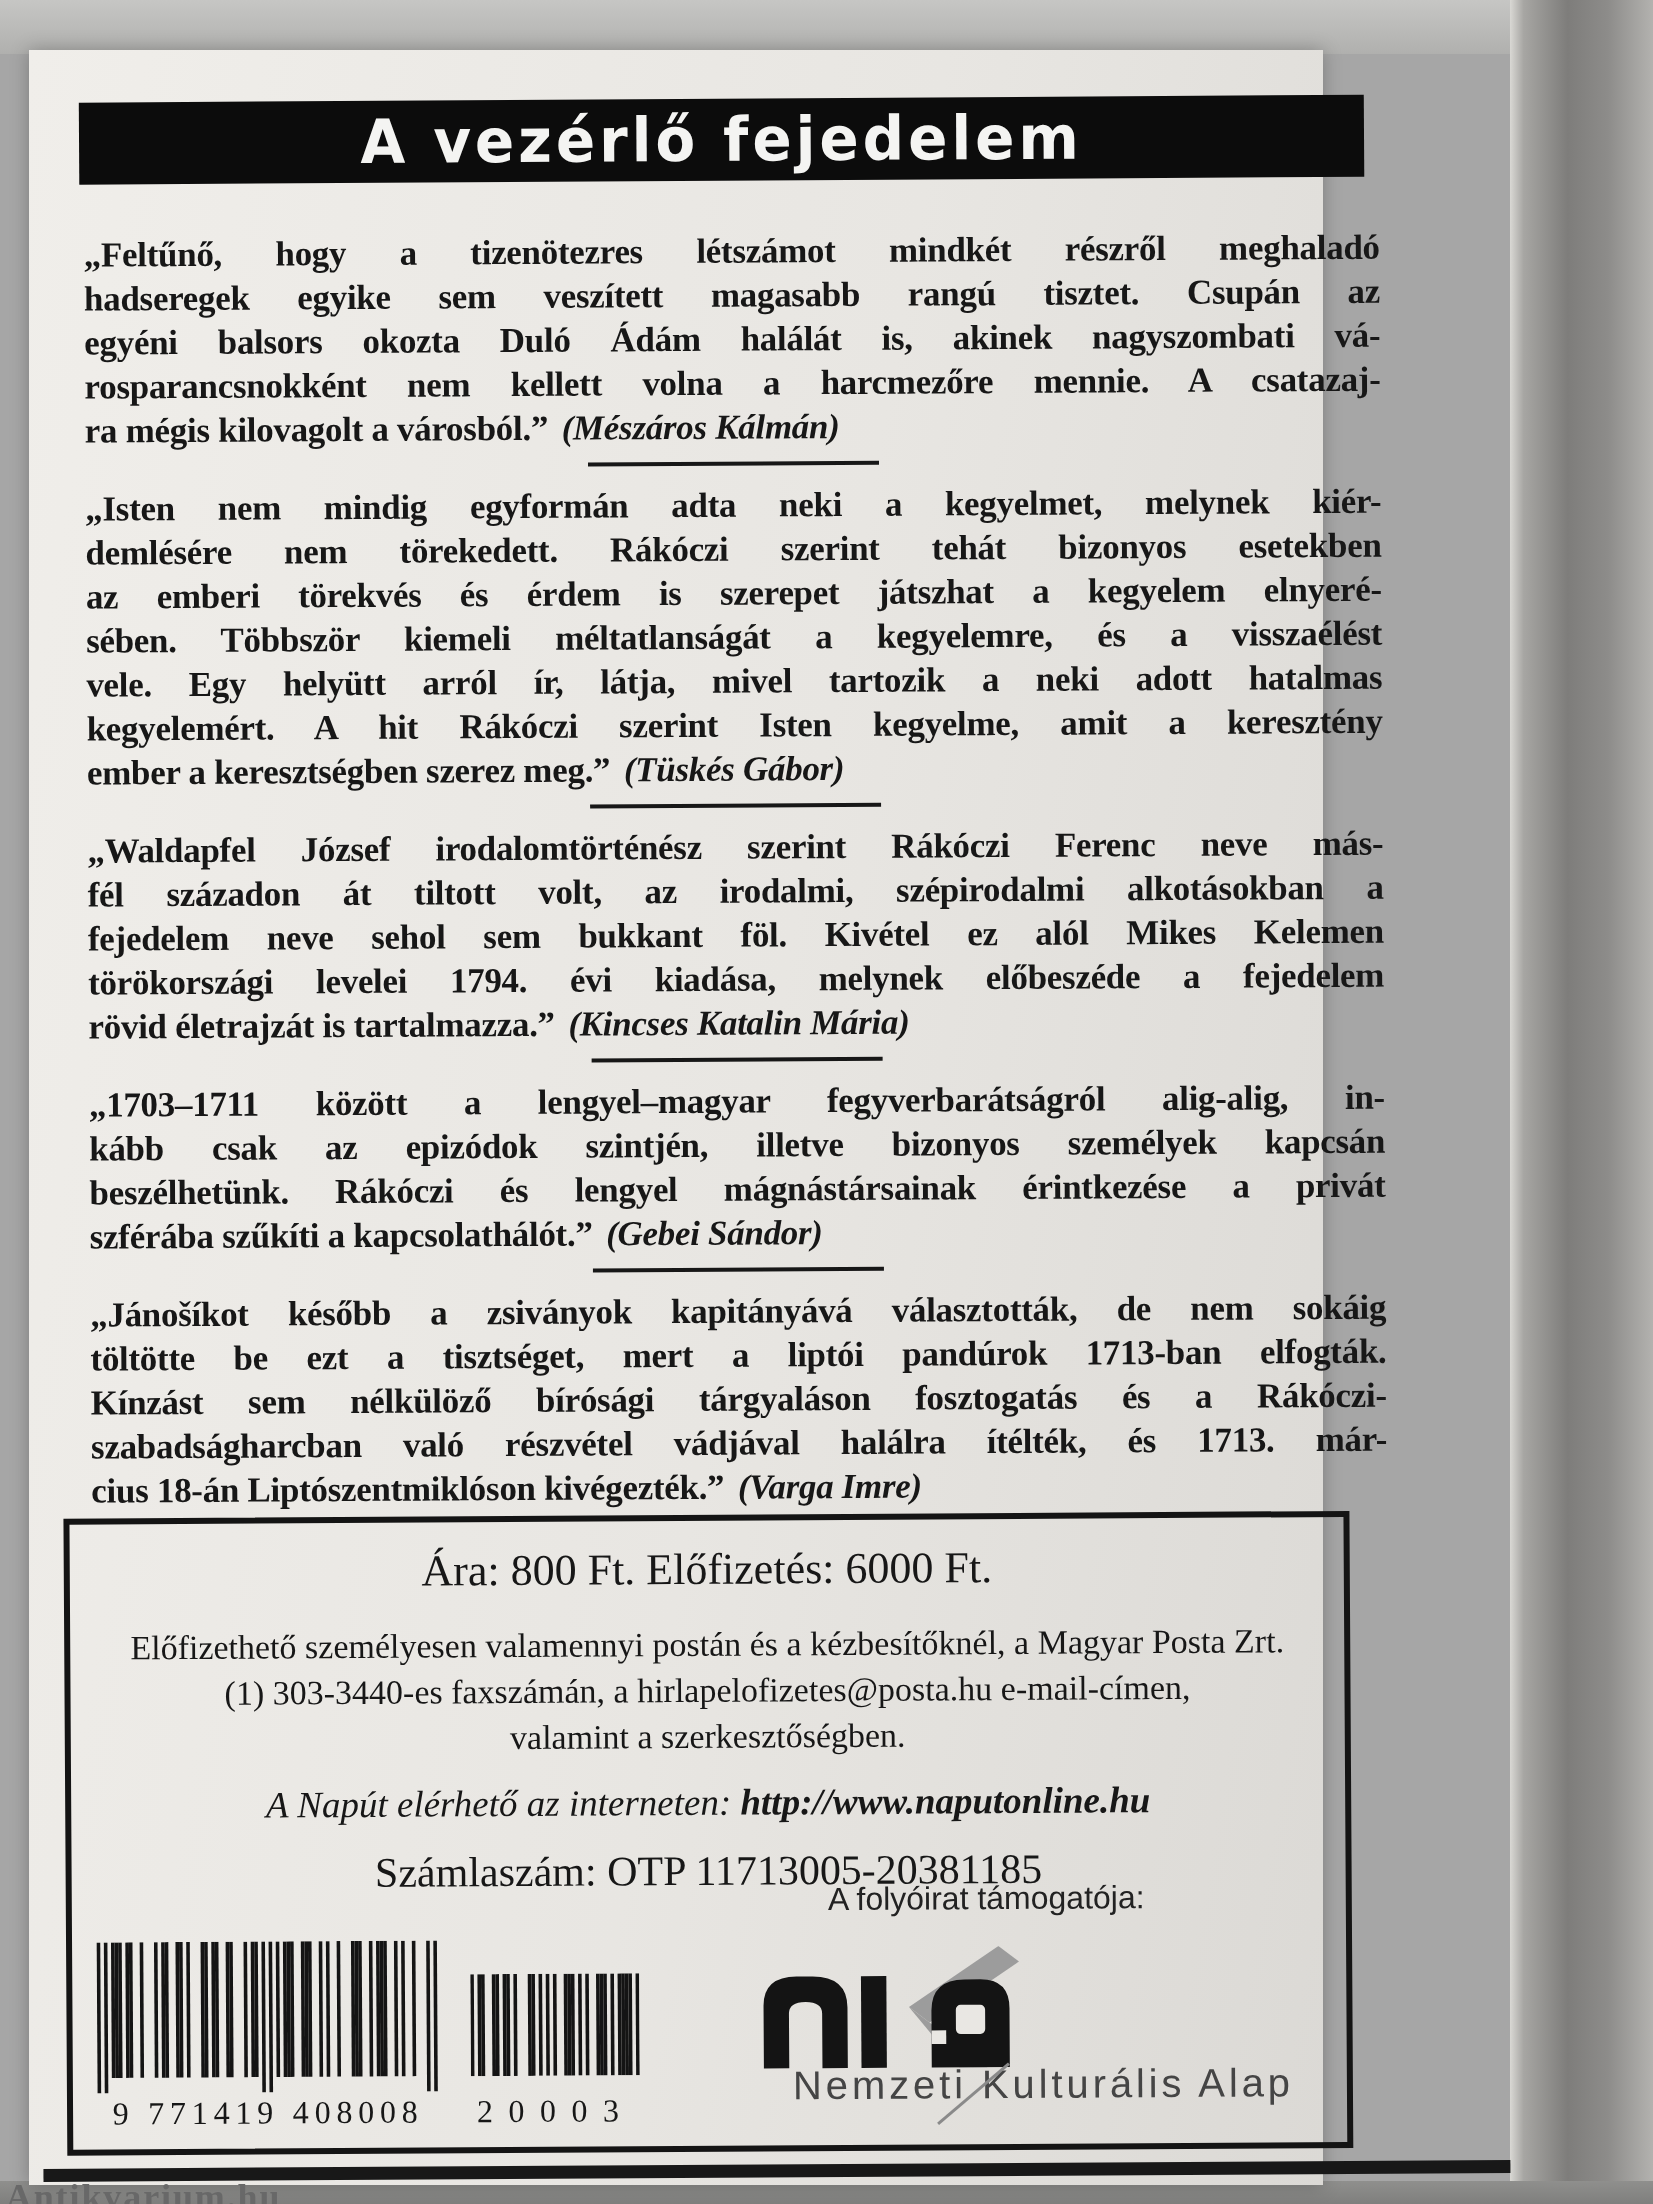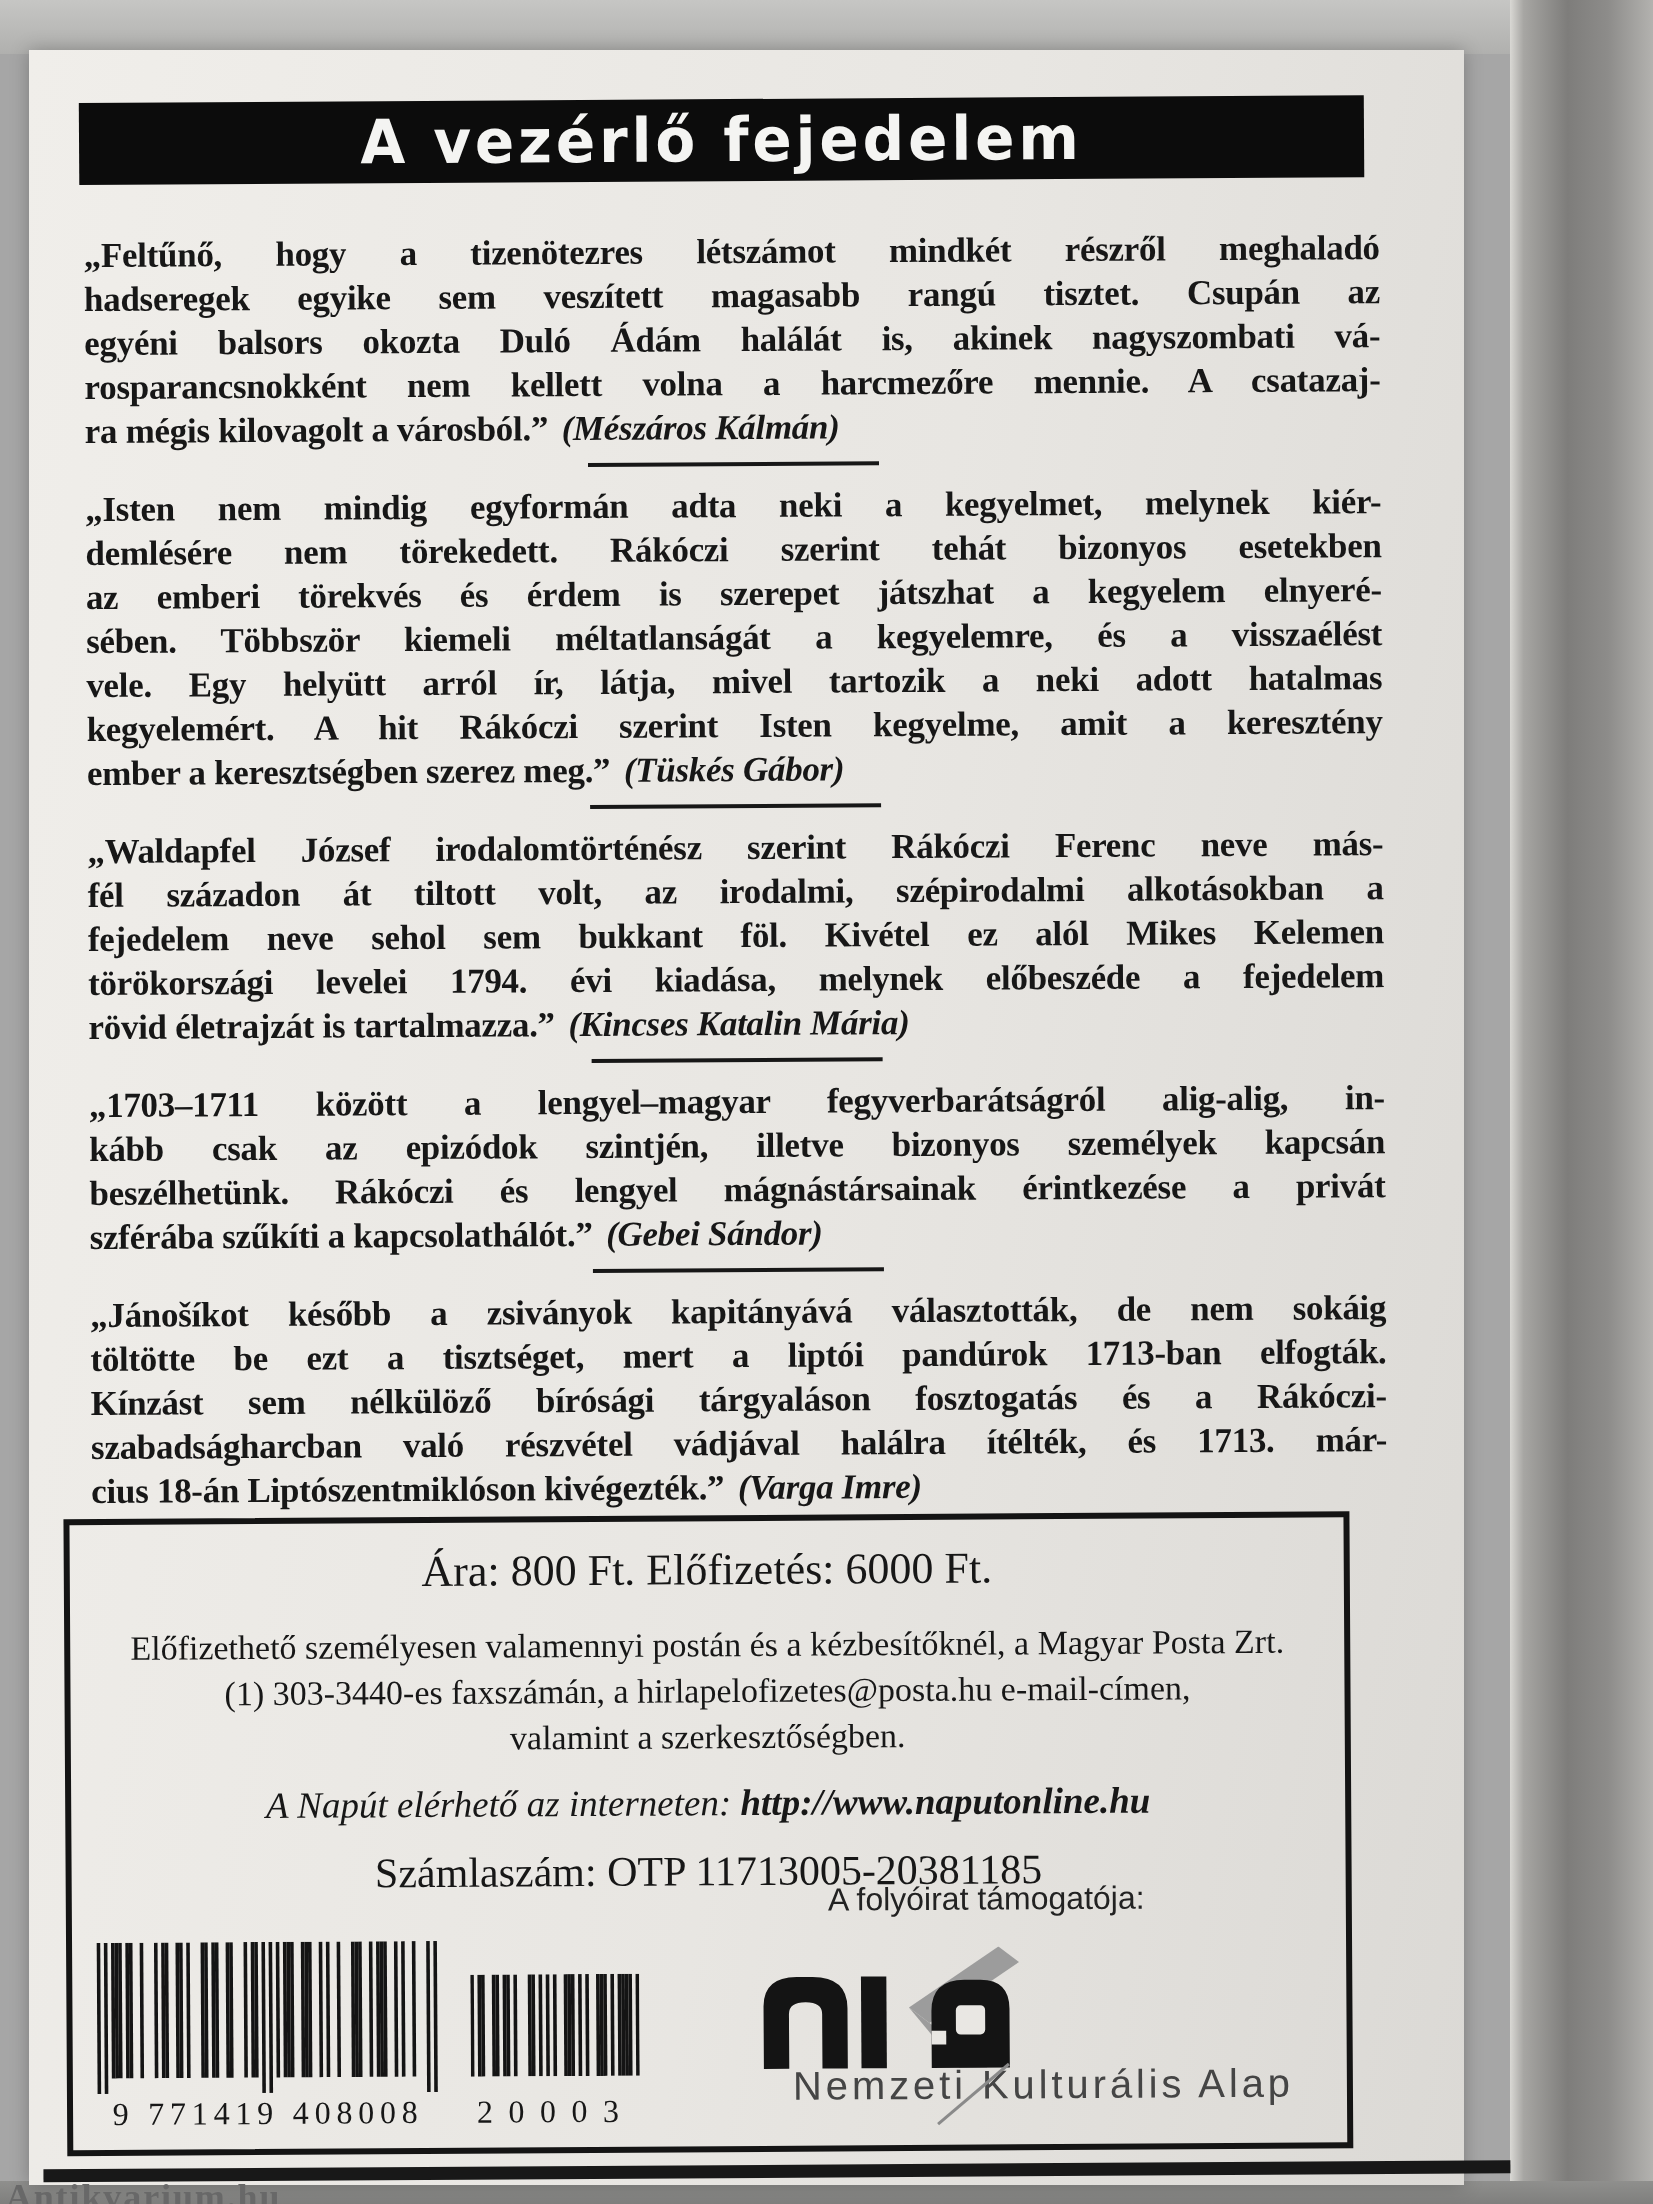--- a/index.html
+++ b/index.html
@@ -6,21 +6,21 @@
   .stage{position:relative;width:1654px;height:2205px;overflow:hidden;
          background:#a6a6a6;font-family:"Liberation Serif",serif;}
   
   .bg-top{position:absolute;left:0;top:0;width:1654px;height:54px;
           background:linear-gradient(180deg,#c6c6c4,#b0b0ae);}
   .book-edge{position:absolute;top:0;left:1510px;width:144px;height:2205px;
           background:linear-gradient(90deg,#d9d8d4 0px,#a7a6a3 13.6px,#7e7d7b 40%,#8d8c8a 68%,#b4b3b0 100%);}
   .bg-bottom{position:absolute;left:0;top:2181px;width:1654px;height:23px;
           background:linear-gradient(180deg,#8f8f8d,#7f7f7d);}
   
-  .paper{position:absolute;left:29px;top:50px;width:1435px;height:2135px;
+  .paper{position:absolute;left:29px;top:50px;width:1294px;height:2135px;
          background:linear-gradient(100deg,#f0eeea 0%,#e8e6e2 55%,#dbd9d5 100%);
          box-shadow:0 0 17.5px rgba(0,0,0,.25);}
   .content{position:absolute;inset:0;transform:rotate(-0.35deg);}
   .title-bar{position:absolute;left:56px;top:49px;width:1285px;height:82px;
          background:var(--title-bg,#0c0c0c);display:flex;align-items:center;justify-content:center;}
   .title-bar span{color:var(--title-fg,#f4f4f2);font-family:"DejaVu Sans",sans-serif;
          font-weight:bold;font-size:58px;letter-spacing:3.9px;transform:scaleY(1.05);}
   
   .quotes{position:absolute;left:60px;top:180px;width:1296px;color:var(--ink,#171717);}
   .qline{font-weight:bold;font-size:35px;line-height:44px;letter-spacing:-0.3px;

